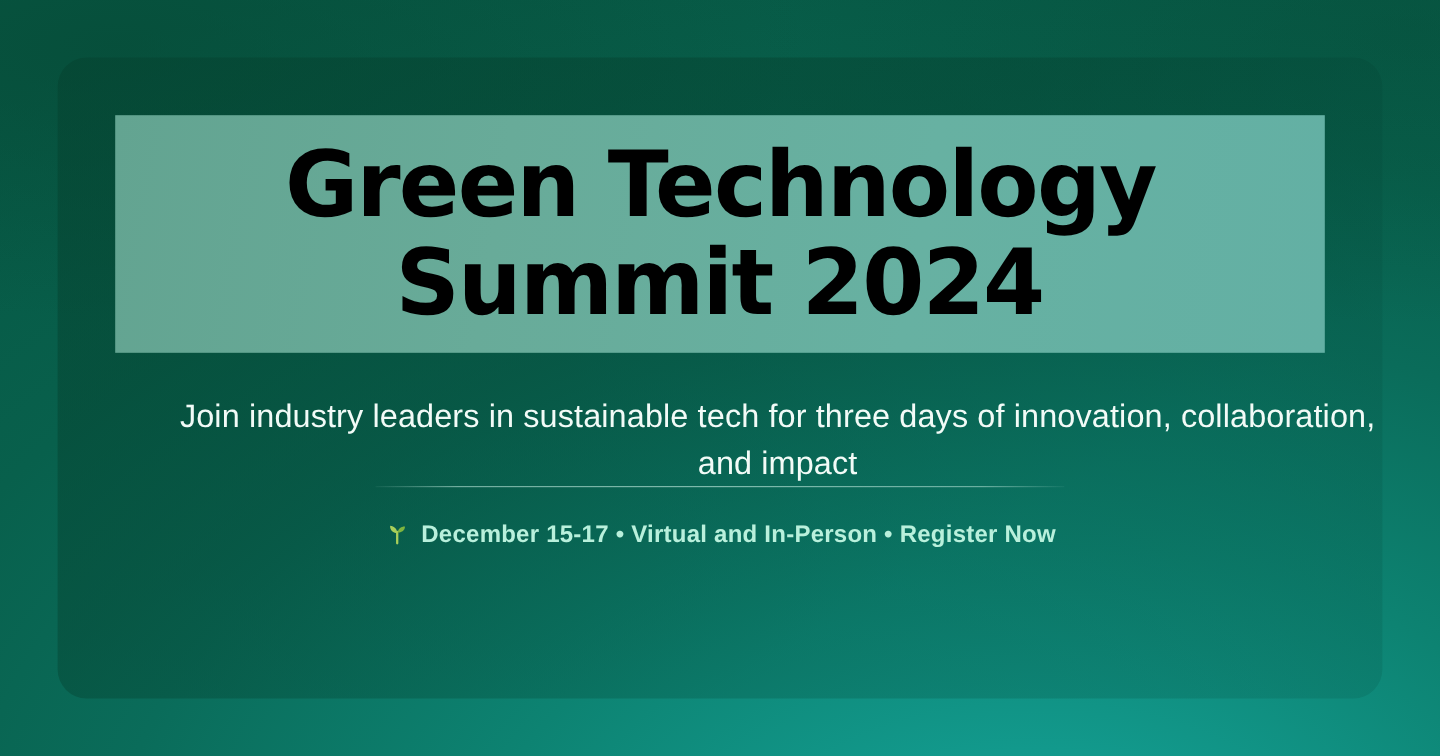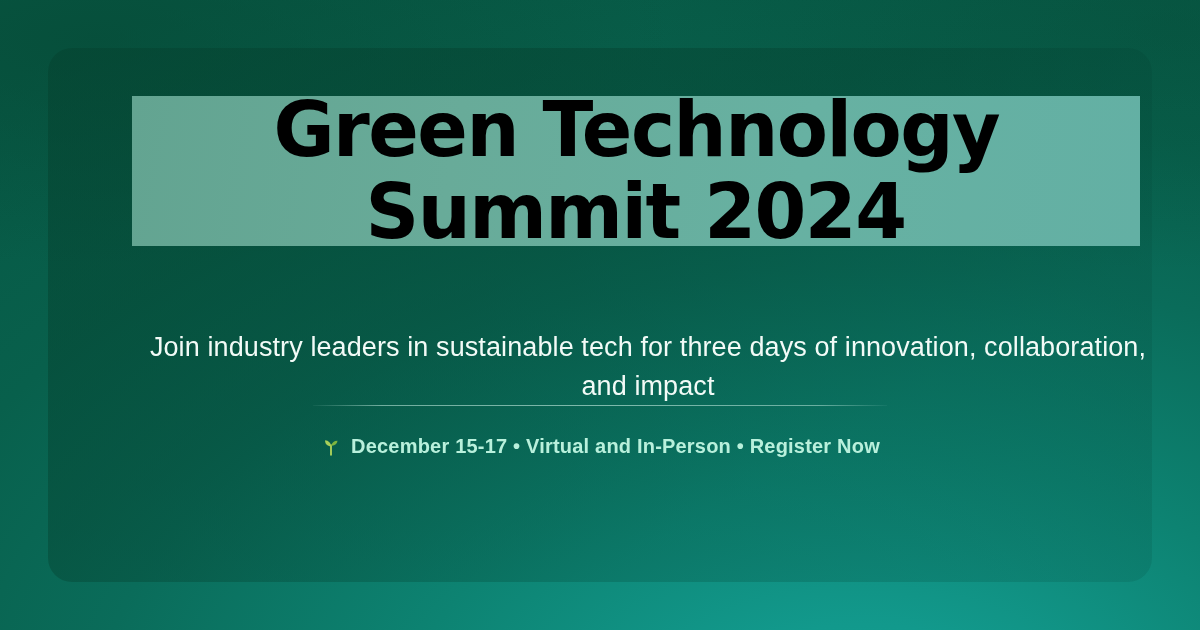--- a/index.html
+++ b/index.html
@@ -44,28 +44,27 @@
     display: flex;
     flex-direction: column;
     align-items: center;
   }
 
   .title-banner {
     position: absolute;
     left: 48px;
     top: 48px;
     width: 1008px;
-    height: 150px;
+    height: 198px;
     background: linear-gradient(100deg, #63a491 0%, #68ab99 32%, #67b1a2 66%, #63b0a4 100%);
     display: flex;
     flex-direction: column;
     align-items: center;
     justify-content: center;
     box-sizing: border-box;
-    margin-left: 36px;
   }
 
   .title-line {
     font-family: "DejaVu Sans", sans-serif;
     font-weight: 700;
     font-size: 76px;
     line-height: 82px;
     letter-spacing: -1.5px;
     color: #000000;
     text-align: center;
@@ -96,21 +95,20 @@
     height: 1px;
     background: linear-gradient(90deg, rgba(190, 235, 222, 0.05) 0%, rgba(200, 240, 228, 0.55) 12%, rgba(205, 242, 231, 0.6) 50%, rgba(200, 240, 228, 0.5) 88%, rgba(190, 235, 222, 0.05) 100%);
   }
 
   .footer-row {
     position: absolute;
     left: 48px;
     top: 385px;
     width: 1008px;
     display: flex;
-    align-items: center;
     justify-content: center;
     gap: 9px;
   }
 
   .sprout-icon {
     width: 22px;
     height: 22px;
     display: inline-flex;
     align-items: center;
     justify-content: center;

